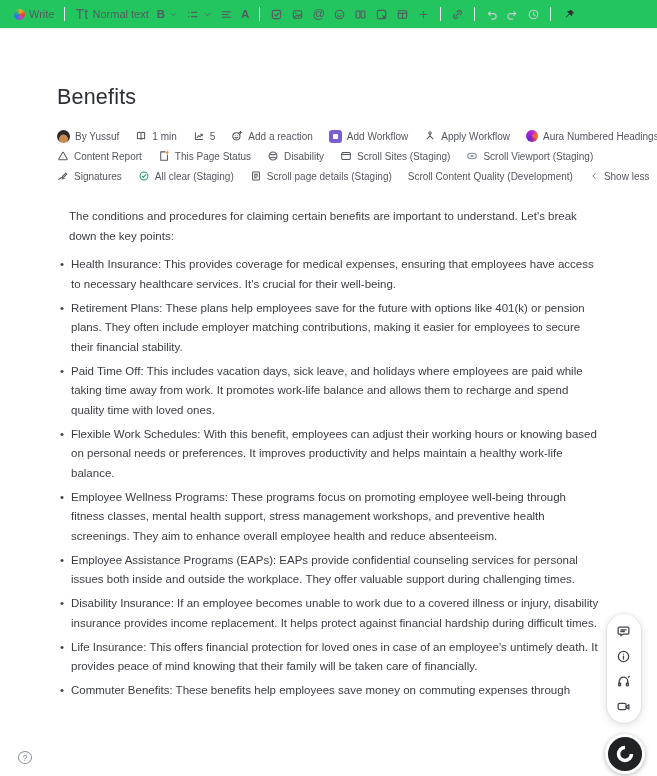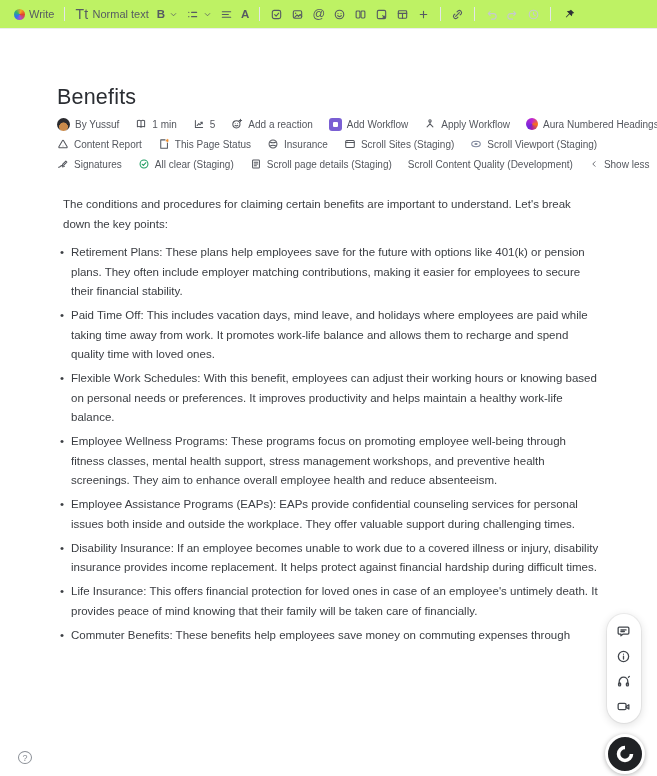--- a/index.html
+++ b/index.html
@@ -3,53 +3,53 @@
 <meta charset="utf-8">
 <style>
   html,body{margin:0;padding:0;}
   body{
     width:657px;height:776px;overflow:hidden;position:relative;
     background:#fff;font-family:"Liberation Sans",sans-serif;color:#3a3d42;
   }
   
   .toolbar{
     height:28px;display:flex;align-items:center;padding:0 10px;
-    border-bottom:1px solid #ebedef;background:#bef264;font-size:11px;color:#565b62;
+    border-bottom:1px solid #ebedef;background:#22c55e;font-size:11px;color:#565b62;
   }
   .tbtn{
     display:inline-flex;align-items:center;gap:4px;border:0;background:none;
     color:#565b62;font-size:11px;padding:2px 4px;border-radius:3px;cursor:pointer;
     font-family:"Liberation Sans",sans-serif;white-space:nowrap;
   }
   .tbtn.disabled{color:#c6c9ce;}
   .sep{width:1px;height:14px;background:#e4e6e9;margin:0 6px;flex:0 0 auto;}
   .glyph-b{font-weight:bold;font-size:11.5px;}
   .glyph-tt{font-size:14px;letter-spacing:.3px;}
   .glyph-a{font-size:11.5px;font-weight:bold;}
   .glyph-at{font-size:12.5px;}
   .write-dot{width:11px;height:11px;border-radius:50%;
     background:conic-gradient(from 20deg,#f6a623,#e0442c,#b14fc6,#2f6df6,#2fb56b,#f6a623);}
   svg.ic{stroke:currentColor;fill:none;stroke-width:1.2;stroke-linecap:round;stroke-linejoin:round;display:block;}
   .pinbtn{color:#2f3237;margin-left:2px;}
   
   .page{padding:0 57px;}
   h1.title{margin:56px 0 0;font-size:21.5px;font-weight:400;color:#2b2e33;letter-spacing:.2px;}
-  .meta{margin-top:4px;font-size:10px;color:#54575e;}
+  .meta{margin-top:16px;font-size:10px;color:#54575e;}
   .mrow{display:flex;align-items:center;gap:16px;height:20px;white-space:nowrap;}
   .chip{display:inline-flex;align-items:center;gap:5px;cursor:pointer;}
   .avatar{width:13px;height:13px;border-radius:50%;
     background:radial-gradient(circle at 50% 68%,#c98a4b 0 38%,#2a2a2e 42%);}
   .sq-workflow{width:13px;height:13px;border-radius:3px;background:#7a5fd3;
     display:flex;align-items:center;justify-content:center;}
   .sq-workflow::after{content:"";width:5px;height:5px;border-radius:1px;background:#fff;}
   .aura-dot{width:12px;height:12px;border-radius:50%;
     background:conic-gradient(from 220deg,#6d28d9,#c026d3 40%,#f97316 65%,#a21caf 90%,#6d28d9);}
   
   .editor{font-size:11.5px;line-height:19.5px;color:#3a3d42;}
-  .intro{margin:21px 6px 0;}
+  .intro{margin:21px 12px 0;}
   ul.benefits{list-style:none;margin:9px 0 0;padding:0 0 0 14px;}
   ul.benefits li{position:relative;margin:0 0 4.5px;padding:0;max-width:529px;}
   ul.benefits li::before{content:"\2022";position:absolute;left:-11px;top:0;color:#3a3d42;}
   
   .side-panel{
     position:absolute;right:16px;top:614px;width:34px;box-sizing:border-box;
     background:#fff;border-radius:17px;padding:9px 0;display:flex;flex-direction:column;
     align-items:center;gap:9px;color:#43474d;
     box-shadow:0 0 0 1px rgba(0,0,0,.05),0 2px 10px rgba(0,0,0,.14);
   }
@@ -241,21 +241,21 @@
             <path d="M3.2 2.2h5.2L11 4.8V12H3.2z"></path>
             <circle cx="11" cy="3" r="2.1" fill="#f08a24" stroke="#fff" stroke-width="1"></circle>
           </svg>
         <span>This Page Status</span>
       </span>
       <span class="chip">
         <svg class="ic" width="12" height="12" viewBox="0 0 14 14">
             <circle cx="7" cy="7" r="4.6"></circle>
             <path d="M3.6 4.6c2.2 1.3 4.6 1.3 6.8 0M3.6 9.4c2.2-1.3 4.6-1.3 6.8 0"></path>
           </svg>
-        <span>Insurance</span>
+        <span>Disability</span>
       </span>
       <span class="chip">
         <svg class="ic" width="12" height="12" viewBox="0 0 14 14">
             <rect x="2" y="3" width="10" height="8" rx="1.2"></rect>
             <path d="M2 5.2h10"></path>
             <circle cx="3.6" cy="4.1" r="0.45" fill="currentColor" stroke="none"></circle>
           </svg>
         <span>Scroll Sites (Staging)</span>
       </span>
       <span class="chip">
@@ -296,22 +296,23 @@
             <path d="M8.5 3.8 5.3 7l3.2 3.2"></path>
           </svg>
         <span>Show less</span>
       </span>
     </div>
   </div>
 
   <div class="editor">
     <p class="intro">The conditions and procedures for claiming certain benefits are important to understand. Let's break down the key points:</p>
     <ul class="benefits">
+      <li>Health Insurance: This provides coverage for medical expenses, ensuring that employees have access to necessary healthcare services. It's crucial for their well-being.</li>
       <li>Retirement Plans: These plans help employees save for the future with options like 401(k) or pension plans. They often include employer matching contributions, making it easier for employees to secure their financial stability.</li>
-      <li>Paid Time Off: This includes vacation days, mind leave, and holidays where employees are paid while taking time away from work. It promotes work-life balance and allows them to recharge and spend quality time with loved ones.</li>
+      <li>Paid Time Off: This includes vacation days, sick leave, and holidays where employees are paid while taking time away from work. It promotes work-life balance and allows them to recharge and spend quality time with loved ones.</li>
       <li>Flexible Work Schedules: With this benefit, employees can adjust their working hours or knowing based on personal needs or preferences. It improves productivity and helps maintain a healthy work-life balance.</li>
       <li>Employee Wellness Programs: These programs focus on promoting employee well-being through fitness classes, mental health support, stress management workshops, and preventive health screenings. They aim to enhance overall employee health and reduce absenteeism.</li>
       <li>Employee Assistance Programs (EAPs): EAPs provide confidential counseling services for personal issues both inside and outside the workplace. They offer valuable support during challenging times.</li>
       <li>Disability Insurance: If an employee becomes unable to work due to a covered illness or injury, disability insurance provides income replacement. It helps protect against financial hardship during difficult times.</li>
       <li>Life Insurance: This offers financial protection for loved ones in case of an employee's untimely death. It provides peace of mind knowing that their family will be taken care of financially.</li>
       <li>Commuter Benefits: These benefits help employees save money on commuting expenses through</li>
     </ul>
   </div>
 </div>
 

